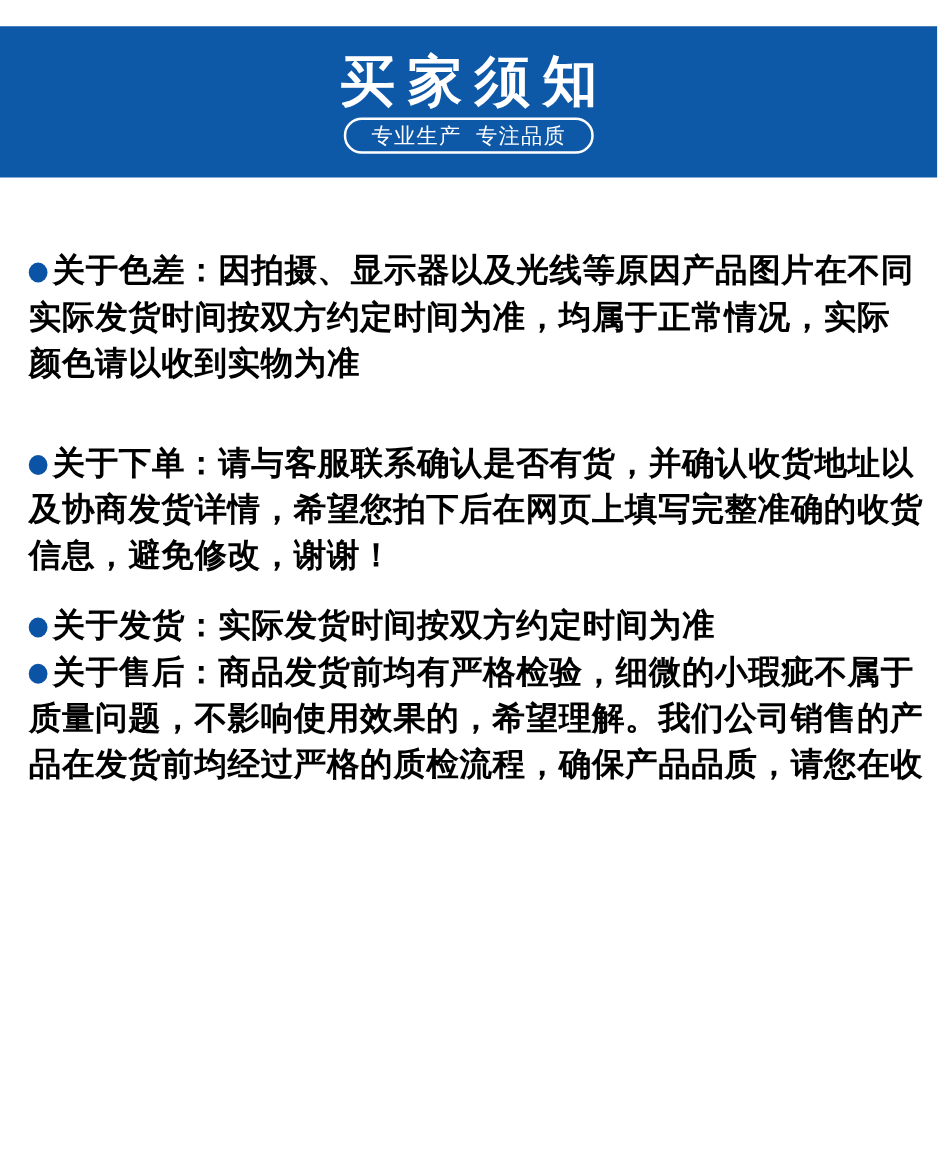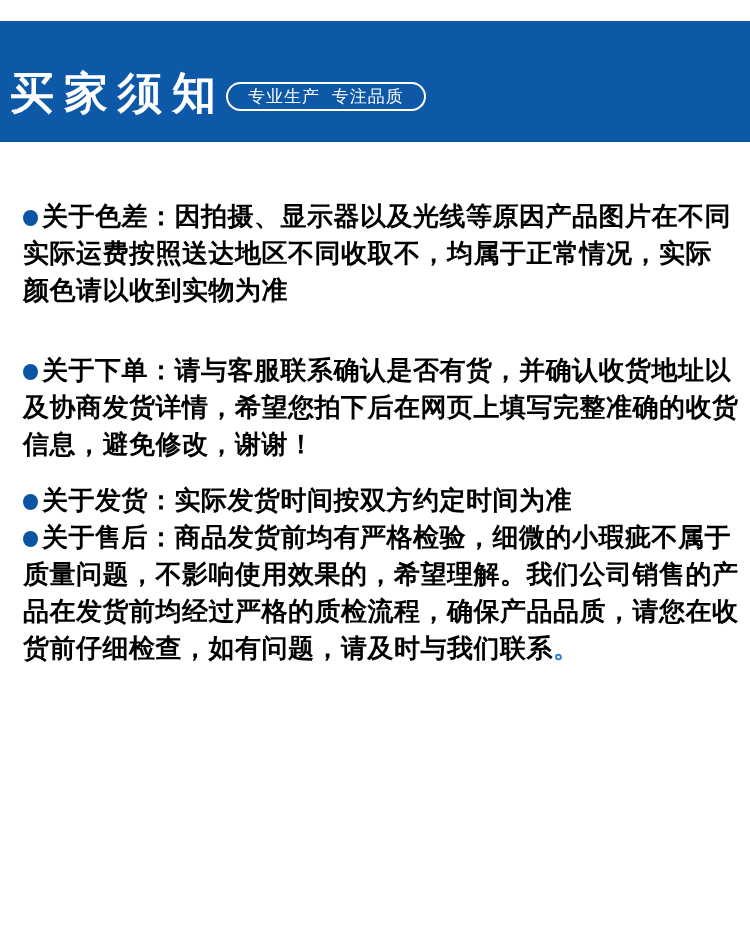--- a/index.html
+++ b/index.html
@@ -11,20 +11,21 @@
     overflow: hidden;
     font-family: "Liberation Sans", sans-serif;
   }
   
   .banner {
     margin-top: 21px;
     height: 121px;
     width: 100%;
     background: #0e58a8;
     display: flex;
+    flex-direction: column;
     align-items: center;
     box-sizing: border-box;
     padding-top: 23px;
   }
   .banner-title {
     color: #ffffff;
     font-size: 44px;
     font-weight: bold;
     line-height: 1;
     letter-spacing: 10px;
@@ -86,36 +87,35 @@
     <div class="banner-title">买家须知</div>
     <div class="banner-pill">
       <span class="banner-pill-label">专业生产 专注品质</span>
     </div>
   </div>
 
   <div class="content">
 
     <div class="notice n1">
       <div class="line"><span class="bullet"></span><span>关于色差：因拍摄、显示器以及光线等原因产品图片在不同</span></div>
-      <div class="line"><span>实际运费按照送达地区不同收取不，均属于正常情况，实际</span></div>
+      <div class="line"><span>实际发货时间按双方约定时间为准，均属于正常情况，实际</span></div>
       <div class="line"><span>颜色请以收到实物为准</span></div>
     </div>
 
     <div class="notice n2">
       <div class="line"><span class="bullet"></span><span>关于下单：请与客服联系确认是否有货，并确认收货地址以</span></div>
       <div class="line"><span>及协商发货详情，希望您拍下后在网页上填写完整准确的收货</span></div>
       <div class="line"><span>信息，避免修改，谢谢！</span></div>
     </div>
 
     <div class="notice n3">
       <div class="line"><span class="bullet"></span><span>关于发货：实际发货时间按双方约定时间为准</span></div>
     </div>
 
 
     <div class="notice n5">
       <div class="line"><span class="bullet"></span><span>关于售后：商品发货前均有严格检验，细微的小瑕疵不属于</span></div>
       <div class="line"><span>质量问题，不影响使用效果的，希望理解。我们公司销售的产</span></div>
       <div class="line"><span>品在发货前均经过严格的质检流程，确保产品品质，请您在收</span></div>
-      <div class="line"><span>货前仔细检查，如有问题，请及时与我们联系</span><span class="tail-blue">。</span></div>
     </div>
 
   </div>
 </div>
 
 </body></html>

